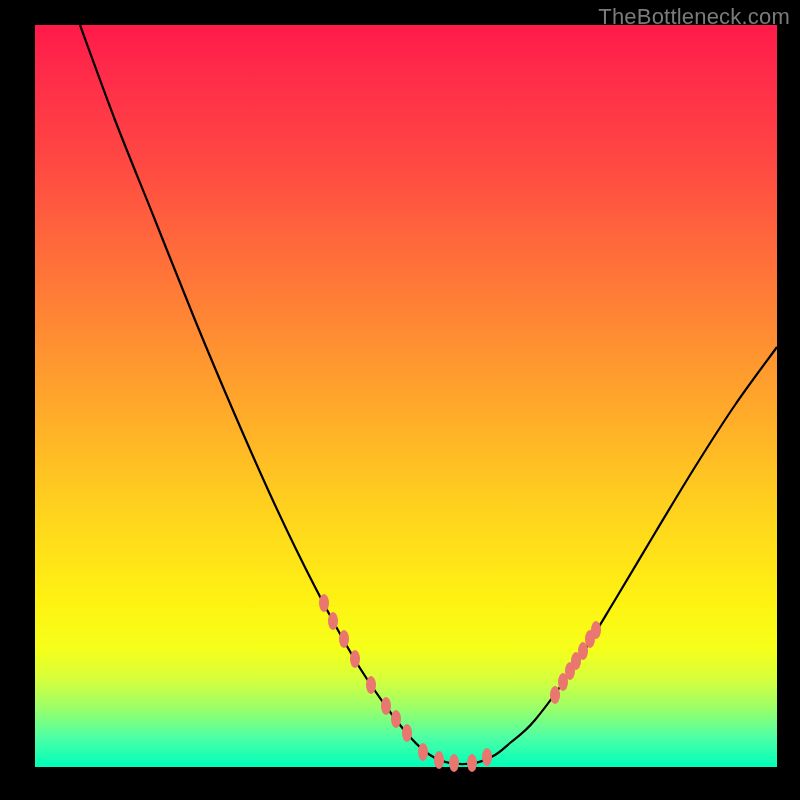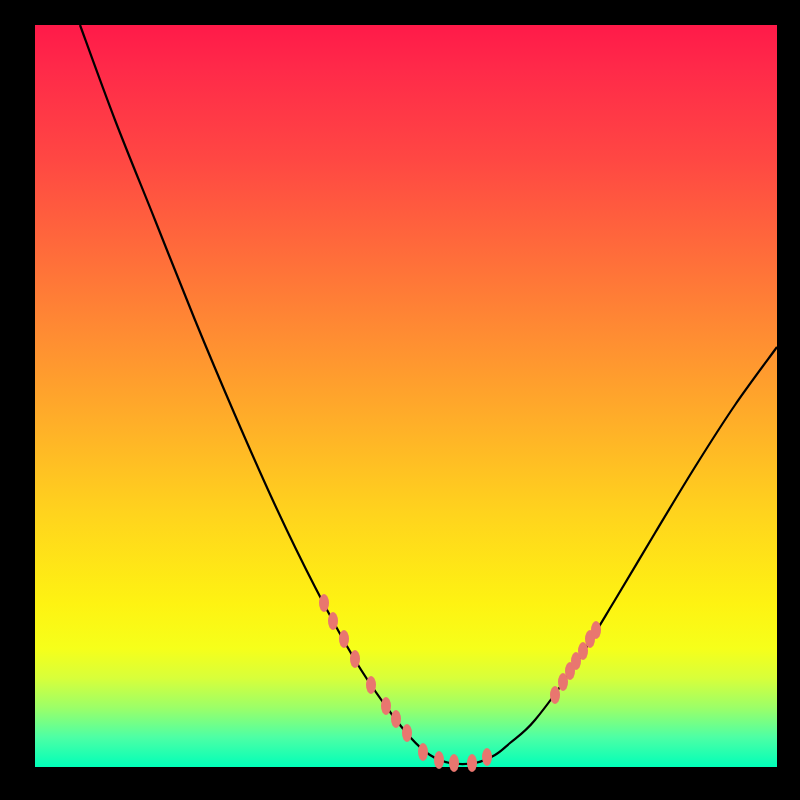--- a/index.html
+++ b/index.html
@@ -58,20 +58,21 @@
     width: 742px;
     height: 742px;
     overflow: visible;
   }
 </style>
 </head>
 <body>
 
 <div class="frame">
 
+  <div class="watermark">TheBottleneck.com</div>
 
   <div class="plot">
     <svg class="curve" viewBox="0 0 742 742" preserveAspectRatio="none">
       <path id="main-curve" fill="none" stroke="#000" stroke-width="2.2" d="M 45 0 C 50.8 15.8 67.5 62.5 80 95 C 92.5 127.5 106.7 161.7 120 195 C 133.3 228.3 146.7 262.5 160 295 C 173.3 327.5 186.7 359.2 200 390 C 213.3 420.8 226.7 451.3 240 480 C 253.3 508.7 266.7 536.2 280 562 C 293.3 587.8 308.3 615.3 320 635 C 331.7 654.7 340.8 667.2 350 680 C 359.2 692.8 367.5 703.7 375 712 C 382.5 720.3 388.3 725.7 395 730 C 401.7 734.3 407.5 736.7 415 738 C 422.5 739.3 432.5 739.3 440 738 C 447.5 736.7 454.2 733.3 460 730 C 465.8 726.7 468.3 723.8 475 718 C 481.7 712.2 489.2 708.0 500 695 C 510.8 682.0 526.7 660.0 540 640 C 553.3 620.0 566.7 597.0 580 575 C 593.3 553.0 606.7 530.2 620 508 C 633.3 485.8 646.7 463.3 660 442 C 673.3 420.7 686.3 400.0 700 380 C 713.7 360.0 735.0 331.7 742 322 "></path>
       <g id="dots-left">
           <ellipse cx="289" cy="578" rx="5" ry="9" fill="#e9766f"></ellipse>
           <ellipse cx="298" cy="596" rx="5" ry="9" fill="#e9766f"></ellipse>
           <ellipse cx="309" cy="614" rx="5" ry="9" fill="#e9766f"></ellipse>
           <ellipse cx="320" cy="634" rx="5" ry="9" fill="#e9766f"></ellipse>
           <ellipse cx="336" cy="660" rx="5" ry="9" fill="#e9766f"></ellipse>

